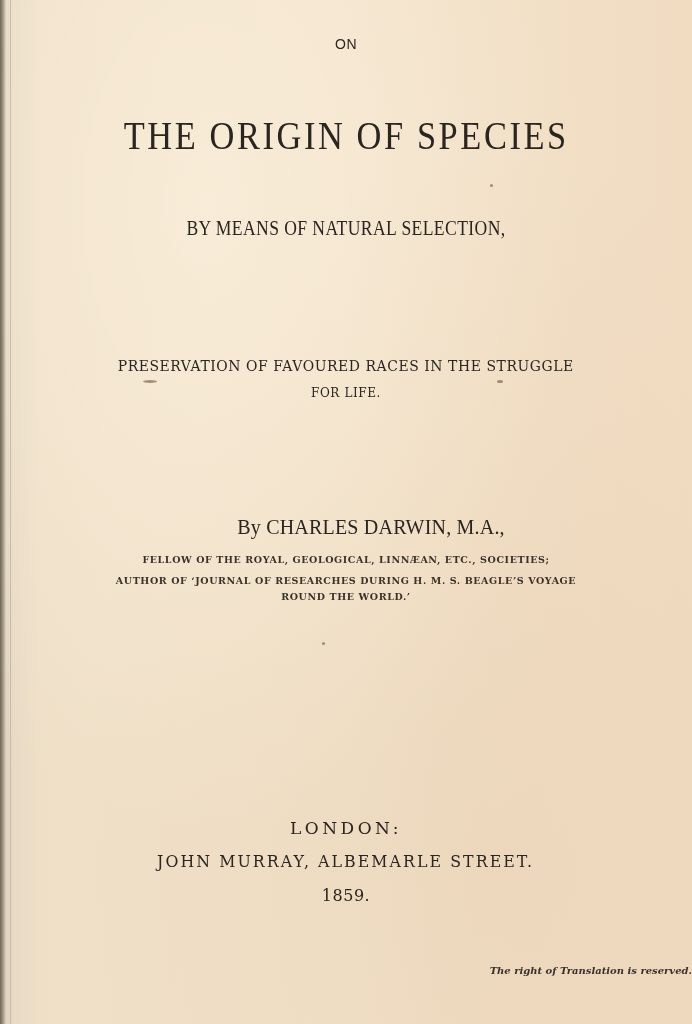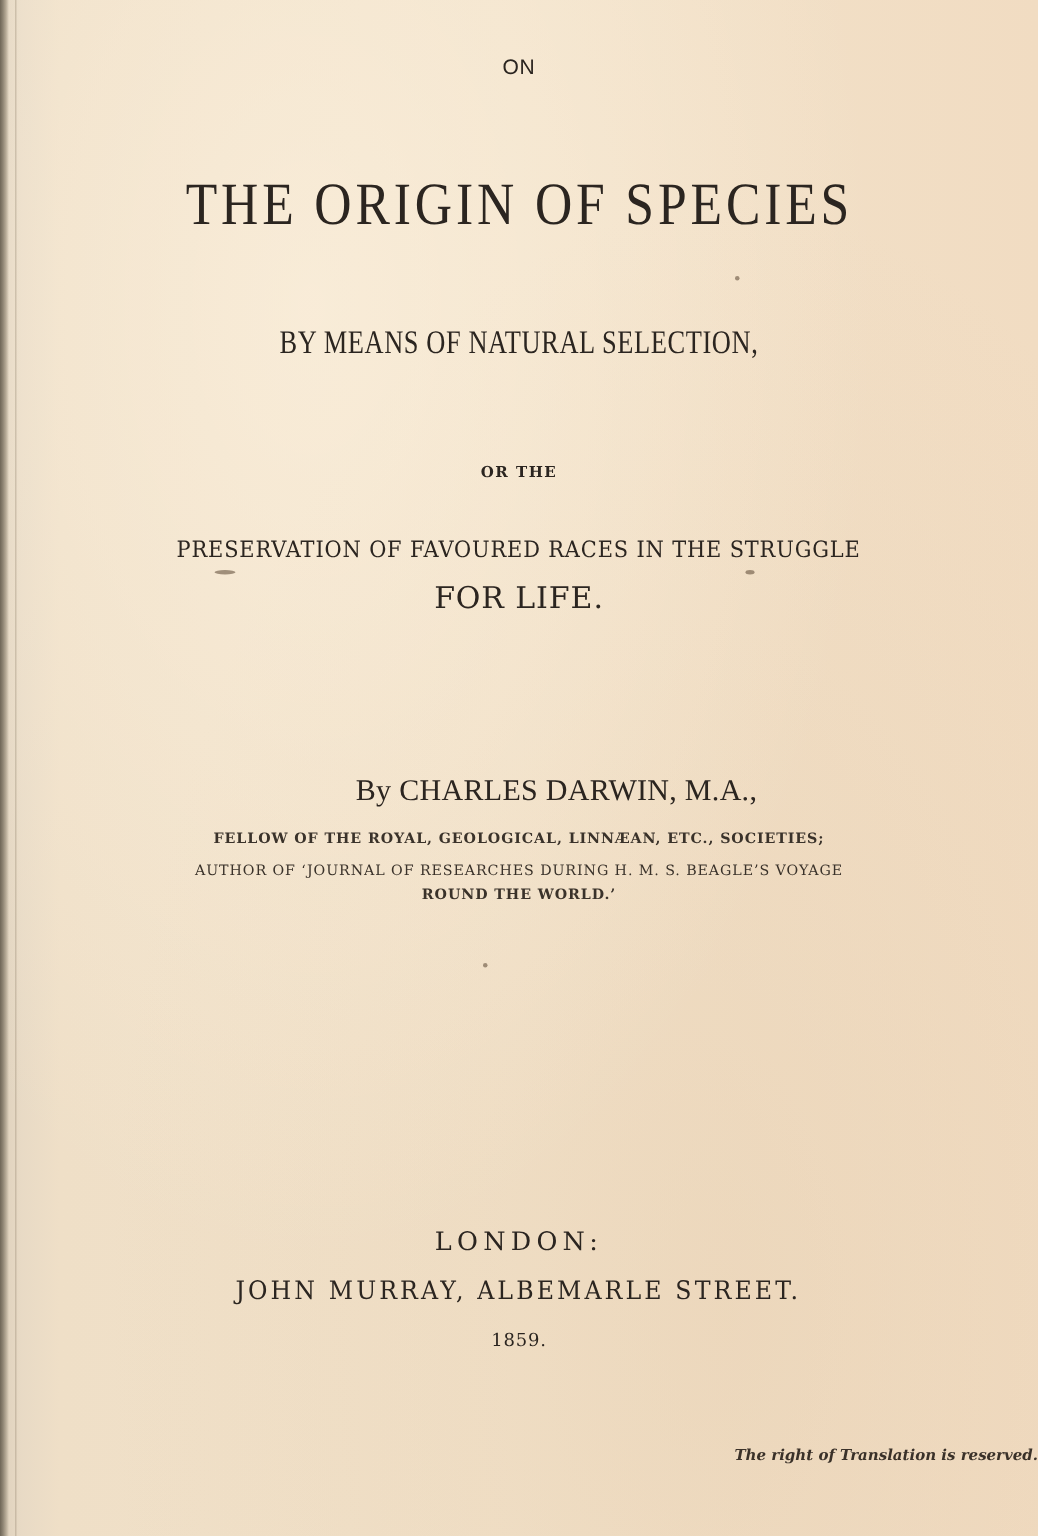--- a/index.html
+++ b/index.html
@@ -36,42 +36,41 @@
     transform: scaleX(0.86); transform-origin: 348px 0;
     font-weight: normal;
   }
   .subtitle {
     top: 215px; font-size: 22px; letter-spacing: 0.5px;
     font-family: "Liberation Serif", serif;
     transform: scaleX(0.80); transform-origin: 346px 0;
   }
   .orthe { top: 310px; font-size: 10px; font-weight: bold; letter-spacing: 1px; font-family: "DejaVu Serif", serif; }
   .pres1 { top: 357px; font-size: 15px; letter-spacing: 0.6px; font-family: "DejaVu Serif", serif; transform: scaleX(0.93); transform-origin: 342px 0; }
-  .pres2 { top: 386px; font-size: 20px; letter-spacing: 0.6px; font-family: "DejaVu Serif", serif; }
+  .pres2 { top: 386px; font-size: 12px; letter-spacing: 0.6px; font-family: "DejaVu Serif", serif; }
   .author { top: 516px; font-size: 20px; letter-spacing: 0.2px; font-family: "Liberation Serif", serif; margin-left: 25px; }
   .fellow { top: 554px; font-size: 9.5px; font-weight: bold; letter-spacing: 0.6px; font-family: "DejaVu Serif", serif; color: #3a322a; text-align: center; }
-  .journal1 { top: 575px; font-size: 9.5px; font-weight: normal; letter-spacing: 0.6px; font-family: "DejaVu Serif", serif; color: #3a322a; }
+  .journal1 { top: 575px; font-size: 9.5px; font-weight: bold; letter-spacing: 0.6px; font-family: "DejaVu Serif", serif; color: #3a322a; }
   .journal2 { top: 591px; font-size: 9.5px; font-weight: bold; letter-spacing: 0.6px; font-family: "DejaVu Serif", serif; color: #3a322a; }
   .london { top: 818px; font-size: 17px; letter-spacing: 3.5px; font-family: "DejaVu Serif", serif; }
   .publisher { top: 851px; font-size: 17px; letter-spacing: 2.2px; font-family: "DejaVu Serif", serif; transform: scaleX(0.93); transform-origin: 340px 0; }
-  .year { top: 886px; font-size: 12px; letter-spacing: 0.5px; font-family: "DejaVu Serif", serif; }
+  .year { top: 886px; font-size: 16px; letter-spacing: 0.5px; font-family: "DejaVu Serif", serif; }
   .rights { top: 965px; font-size: 10px; font-style: italic; font-weight: bold; font-family: "DejaVu Serif", serif; color: #3a3129; text-align: right; }
   .speck { position: absolute; background: rgba(90,70,50,0.55); border-radius: 50%; }
 </style>
 </head>
 <body>
 
 <div class="page">
   <div class="spine-edge"></div>
   <div class="spine-line"></div>
 
   <div class="line on">ON</div>
   <div class="line title">THE ORIGIN OF SPECIES</div>
   <div class="line subtitle">BY MEANS OF NATURAL SELECTION,</div>
-  <div class="line orthe">OR THE</div>
   <div class="line pres1">PRESERVATION OF FAVOURED RACES IN THE STRUGGLE</div>
   <div class="line pres2">FOR LIFE.</div>
 
   <div class="line author">
     <span>By</span>
     <span>CHARLES DARWIN, M.A.,</span>
   </div>
   <div class="line fellow">FELLOW OF THE ROYAL, GEOLOGICAL, LINNÆAN, ETC., SOCIETIES;</div>
   <div class="line journal1">AUTHOR OF ‘JOURNAL OF RESEARCHES DURING H. M. S. BEAGLE’S VOYAGE</div>
   <div class="line london">LONDON:</div>

